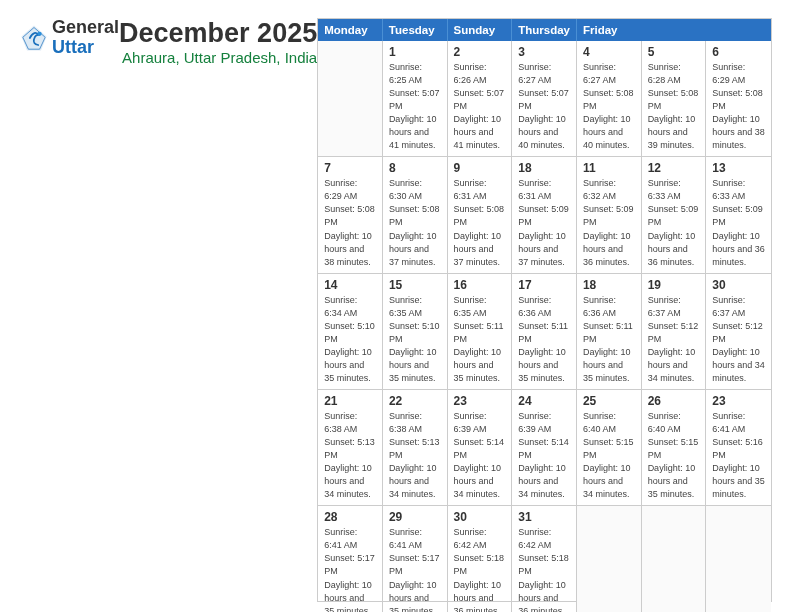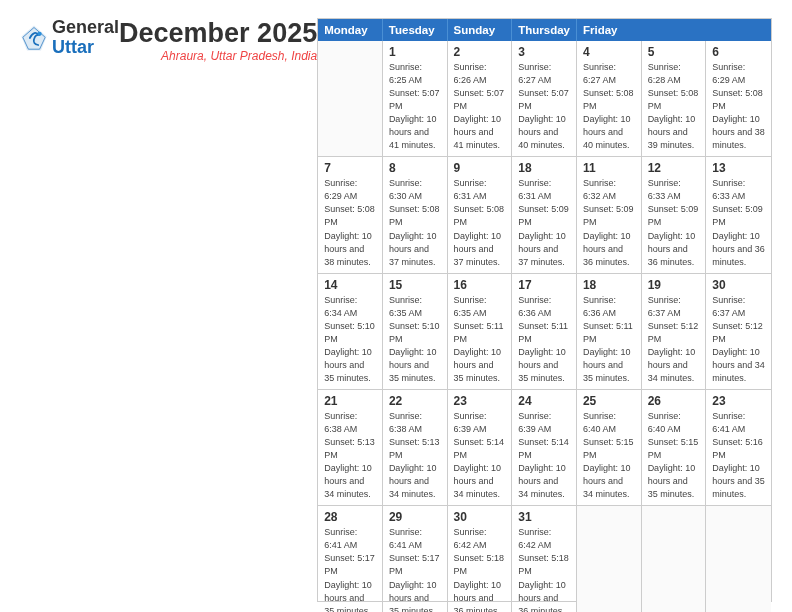--- a/index.html
+++ b/index.html
@@ -44,23 +44,22 @@
     }
     .title-block {
       text-align: right;
     }
     .main-title {
       font-size: 27px;
       font-weight: bold;
       color: #333;
     }
     .subtitle {
-      font-size: 12px;
-      color: #ef4444;
-      font-style: italic;
+      font-size: 15px;
+      color: #15803d;
     }
     .calendar {
       flex: 1;
       display: flex;
       flex-direction: column;
       border: 1px solid #ccc;
     }
     .cal-header-row {
       display: grid;
       grid-template-columns: repeat(7, 1fr);

